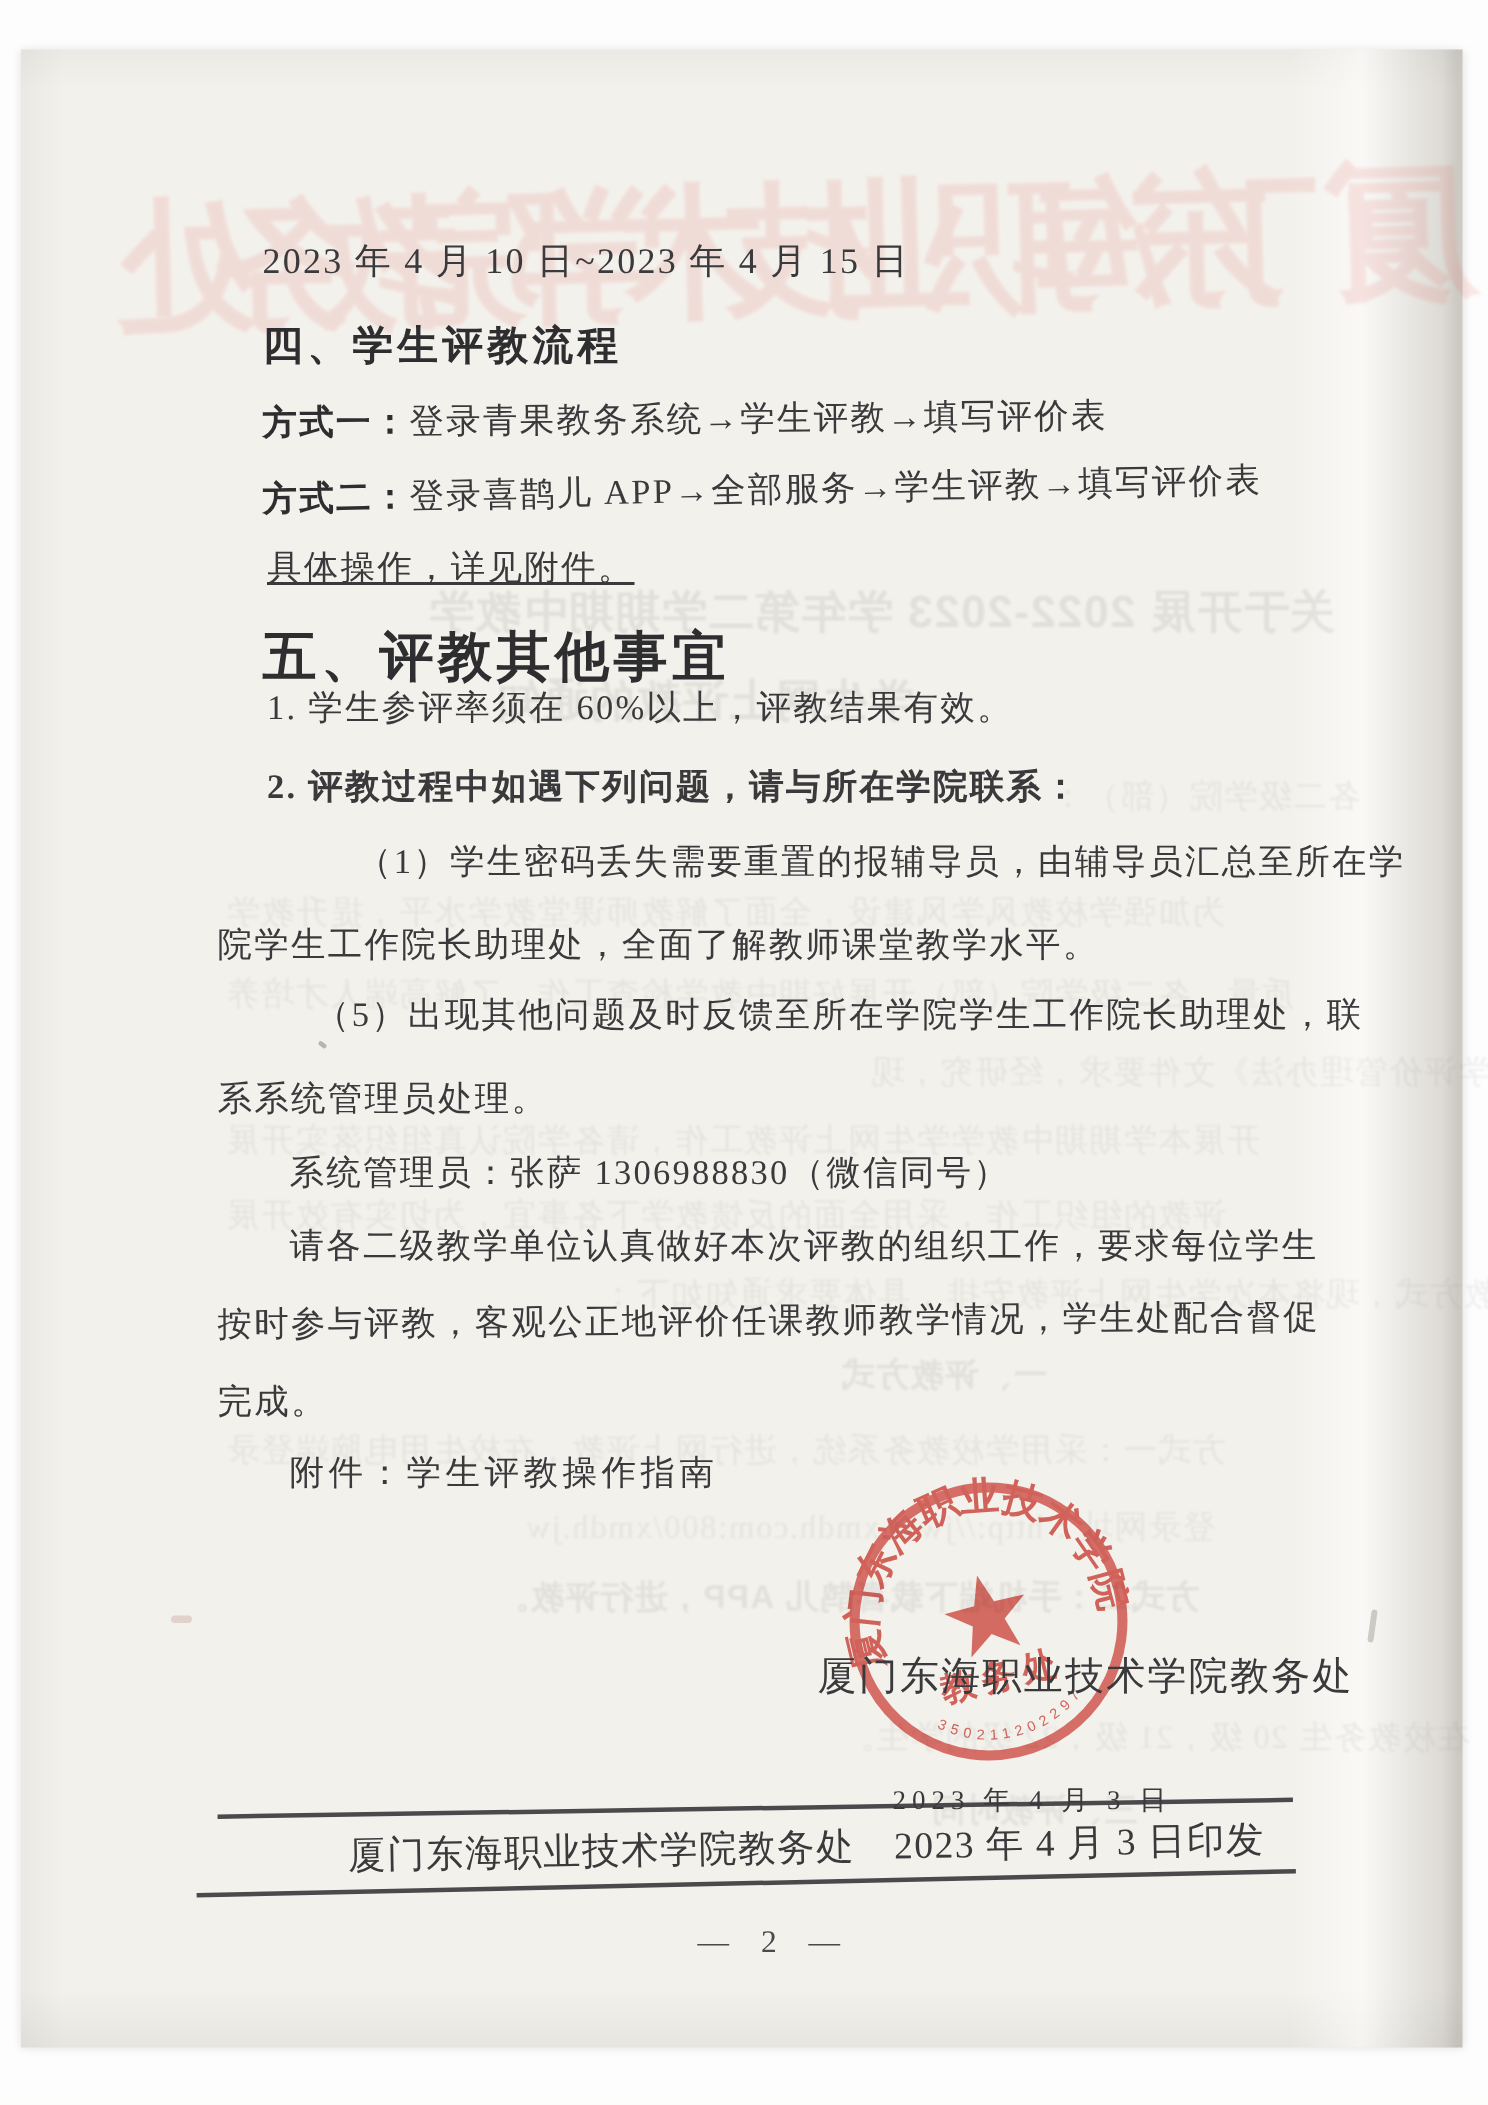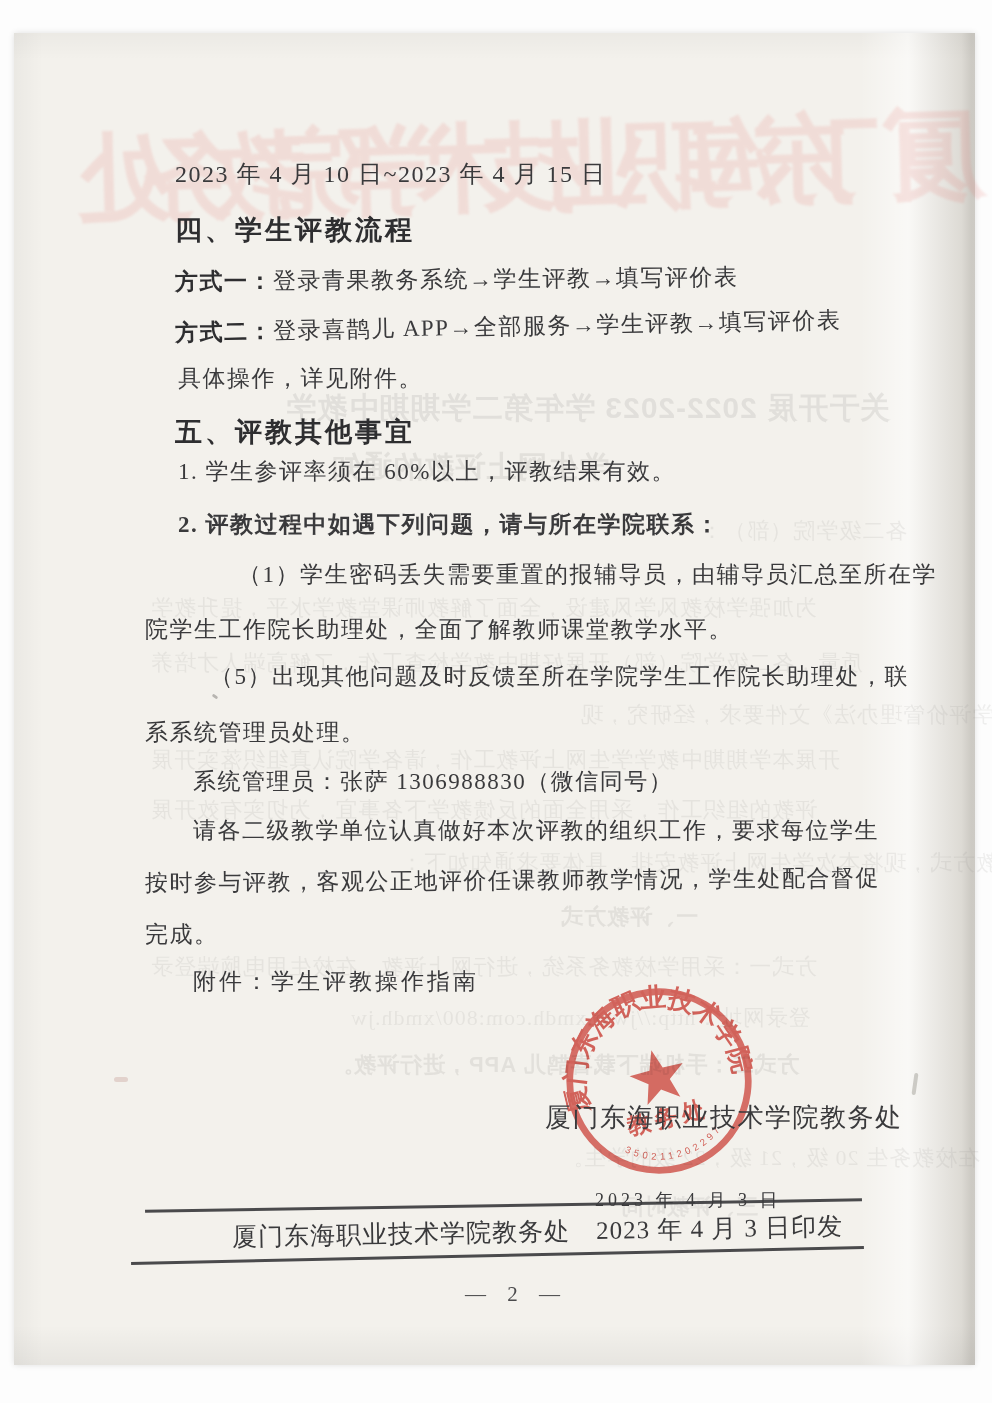--- a/index.html
+++ b/index.html
@@ -13,22 +13,22 @@
          #f3f1ec;
        box-shadow:0 0 6px rgba(0,0,0,0.12);}
   .ln{position:absolute;white-space:nowrap;color:#3a3a3c;font-size:23px;letter-spacing:1.5px;}
   .hd{font-family:"Liberation Sans","DejaVu Sans",sans-serif;font-weight:700;color:#2e2e30;}
   .lbl{font-family:"Liberation Sans","DejaVu Sans",sans-serif;font-weight:700;color:#2e2e30;}
   
   .l-date   {left:161px;top:125px;font-size:24px;}
   .l-h4     {left:161px;top:179px;font-size:27px;letter-spacing:3px;}
   .l-m1     {left:161px;top:231px;transform:rotate(-0.5deg);}
   .l-m2     {left:161px;top:278px;transform:rotate(-1.1deg);}
-  .l-note   {left:164px;top:330px;}
-  .l-h5     {left:161px;top:381px;font-size:27px;letter-spacing:3px;}
+  .l-note   {left:164px;top:330px;text-decoration:underline;}
+  .l-h5     {left:161px;top:381px;font-size:36px;letter-spacing:3px;}
   .l-i1     {left:164px;top:423px;}
   .l-i2     {left:164px;top:476px;font-weight:bold;}
   .l-s1a    {left:196px;top:526px;margin-left:28px;}
   .l-s1b    {left:131px;top:581px;}
   .l-s2a    {left:196px;top:628px;}
   .l-s2b    {left:131px;top:684px;}
   .l-admin  {left:179px;top:733px;}
   .l-c1     {left:179px;top:782px;}
   .l-c2     {left:131px;top:832px;transform:rotate(-0.4deg);}
   .l-c3     {left:131px;top:886px;}

